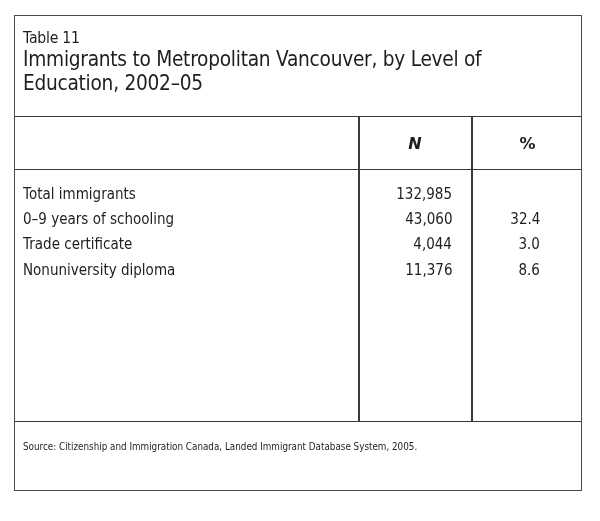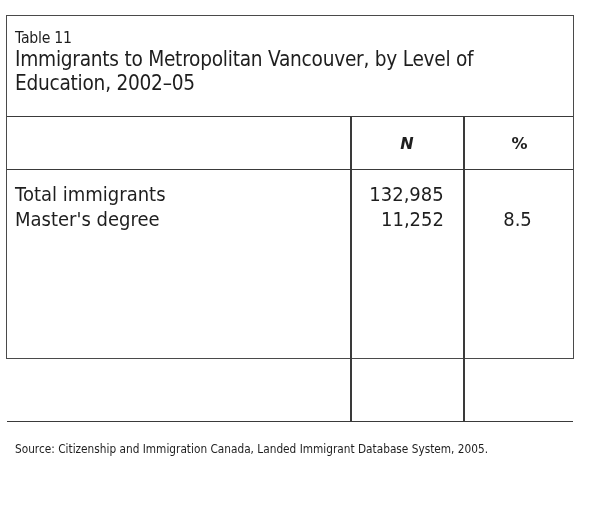--- a/index.html
+++ b/index.html
@@ -10,24 +10,24 @@
     body {
       width: 600px;
       height: 521px;
       position: relative;
       font-family: "DejaVu Sans", sans-serif;
       color: #1e1e1e;
       overflow: hidden;
     }
     .table-box {
       position: absolute;
-      left: 6px;
+      left: 14px;
       top: 15px;
       width: 568px;
-      height: 344px;
+      height: 476px;
       border: 1.5px solid #4a4a4a;
       box-sizing: border-box;
     }
     .title-block {
       position: absolute;
       left: 0;
       top: 0;
       width: 100%;
       height: 101px;
       border-bottom: 1.5px solid #3a3a3a;
@@ -79,21 +79,21 @@
     .hdr.pct { left: 457px; width: 111px; }
     .body-rows {
       position: absolute;
       top: 166px;
       left: 0;
       width: 100%;
     }
     .row {
       position: relative;
       height: 25.2px;
-      font-size: 20px;
+      font-size: 15px;
       line-height: 25px;
     }
     .row .label {
       position: absolute;
       left: 8px;
       transform: scaleX(0.9);
       transform-origin: left;
       white-space: nowrap;
     }
     .row .n {
@@ -112,22 +112,22 @@
     }
     .footer {
       position: absolute;
       top: 405px;
       left: 0;
       width: 100%;
       height: 70px;
       border-top: 1.5px solid #3a3a3a;
       box-sizing: border-box;
       padding: 15px 0 0 8px;
-      font-size: 12px;
-      line-height: 25px;
+      font-size: 10px;
+      line-height: 20px;
     }
     .footer span {
       display: block;
       transform: scaleX(0.88);
       transform-origin: left;
       width: 620px;
     }
   </style>
 </head>
 <body>
@@ -146,22 +146,32 @@
   <div class="col-divider d1"></div>
   <div class="col-divider d2"></div>
 
   <div class="body-rows">
     <div class="row">
       <span class="label">Total immigrants</span>
       <span class="n">132,985</span>
       <span class="pct"></span>
     </div>
     <div class="row">
-      <span class="label">Master's degree</span>
-      <span class="n">11,252</span>
-      <span class="pct">8.5</span>
+      <span class="label">0–9 years of schooling</span>
+      <span class="n">43,060</span>
+      <span class="pct">32.4</span>
+    </div>
+    <div class="row">
+      <span class="label">Trade certificate</span>
+      <span class="n">4,044</span>
+      <span class="pct">3.0</span>
+    </div>
+    <div class="row">
+      <span class="label">Nonuniversity diploma</span>
+      <span class="n">11,376</span>
+      <span class="pct">8.6</span>
     </div>
   </div>
 
   <div class="footer">
     <span>Source: Citizenship and Immigration Canada, Landed Immigrant Database System, 2005.</span>
   </div>
 </div>
 
 </body></html>

